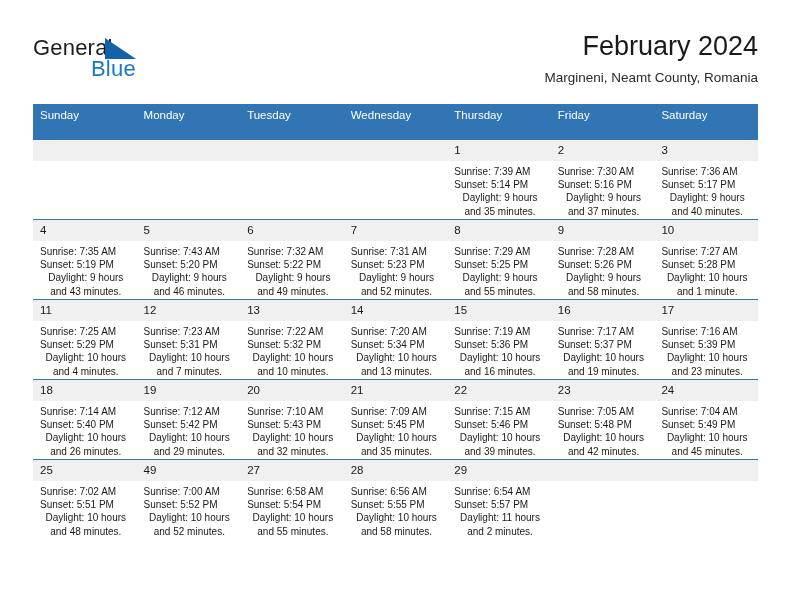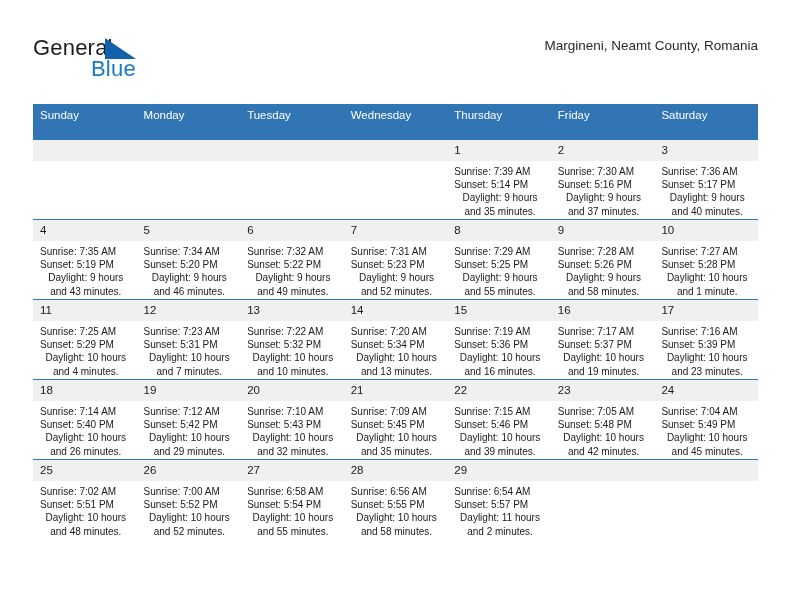--- a/index.html
+++ b/index.html
@@ -156,20 +156,21 @@
       <span class="brand-general">General</span>
       <span class="brand-mark">
         <svg width="34" height="21" viewBox="0 0 34 21" xmlns="http://www.w3.org/2000/svg">
           <polygon points="0,0 0,21 31,21" fill="#1162ab"></polygon>
         </svg>
       </span>
       <span class="brand-blue">Blue</span>
     </div>
 
     <div class="title-block">
+      <div class="cal-title">February 2024</div>
       <div class="cal-subtitle">Margineni, Neamt County, Romania</div>
     </div>
 
   </div>
 
   <table class="calendar">
     <thead>
       <tr>
         <th>Sunday</th>
         <th>Monday</th>
@@ -224,21 +225,21 @@
             <span class="daynum">4</span>
             <div class="details">
               <div class="sunrise">Sunrise: 7:35 AM</div>
               <div class="sunset">Sunset: 5:19 PM</div>
               <div class="daylight">Daylight: 9 hours and 43 minutes.</div>
             </div>
           </td>
           <td class="day-cell">
             <span class="daynum">5</span>
             <div class="details">
-              <div class="sunrise">Sunrise: 7:34 AM</div>
+              <div class="sunrise">Sunrise: 7:43 AM</div>
               <div class="sunset">Sunset: 5:20 PM</div>
               <div class="daylight">Daylight: 9 hours and 46 minutes.</div>
             </div>
           </td>
           <td class="day-cell">
             <span class="daynum">6</span>
             <div class="details">
               <div class="sunrise">Sunrise: 7:32 AM</div>
               <div class="sunset">Sunset: 5:22 PM</div>
               <div class="daylight">Daylight: 9 hours and 49 minutes.</div>
@@ -396,21 +397,21 @@
         <tr class="week">
           <td class="day-cell">
             <span class="daynum">25</span>
             <div class="details">
               <div class="sunrise">Sunrise: 7:02 AM</div>
               <div class="sunset">Sunset: 5:51 PM</div>
               <div class="daylight">Daylight: 10 hours and 48 minutes.</div>
             </div>
           </td>
           <td class="day-cell">
-            <span class="daynum">26</span>
+            <span class="daynum">49</span>
             <div class="details">
               <div class="sunrise">Sunrise: 7:00 AM</div>
               <div class="sunset">Sunset: 5:52 PM</div>
               <div class="daylight">Daylight: 10 hours and 52 minutes.</div>
             </div>
           </td>
           <td class="day-cell">
             <span class="daynum">27</span>
             <div class="details">
               <div class="sunrise">Sunrise: 6:58 AM</div>

